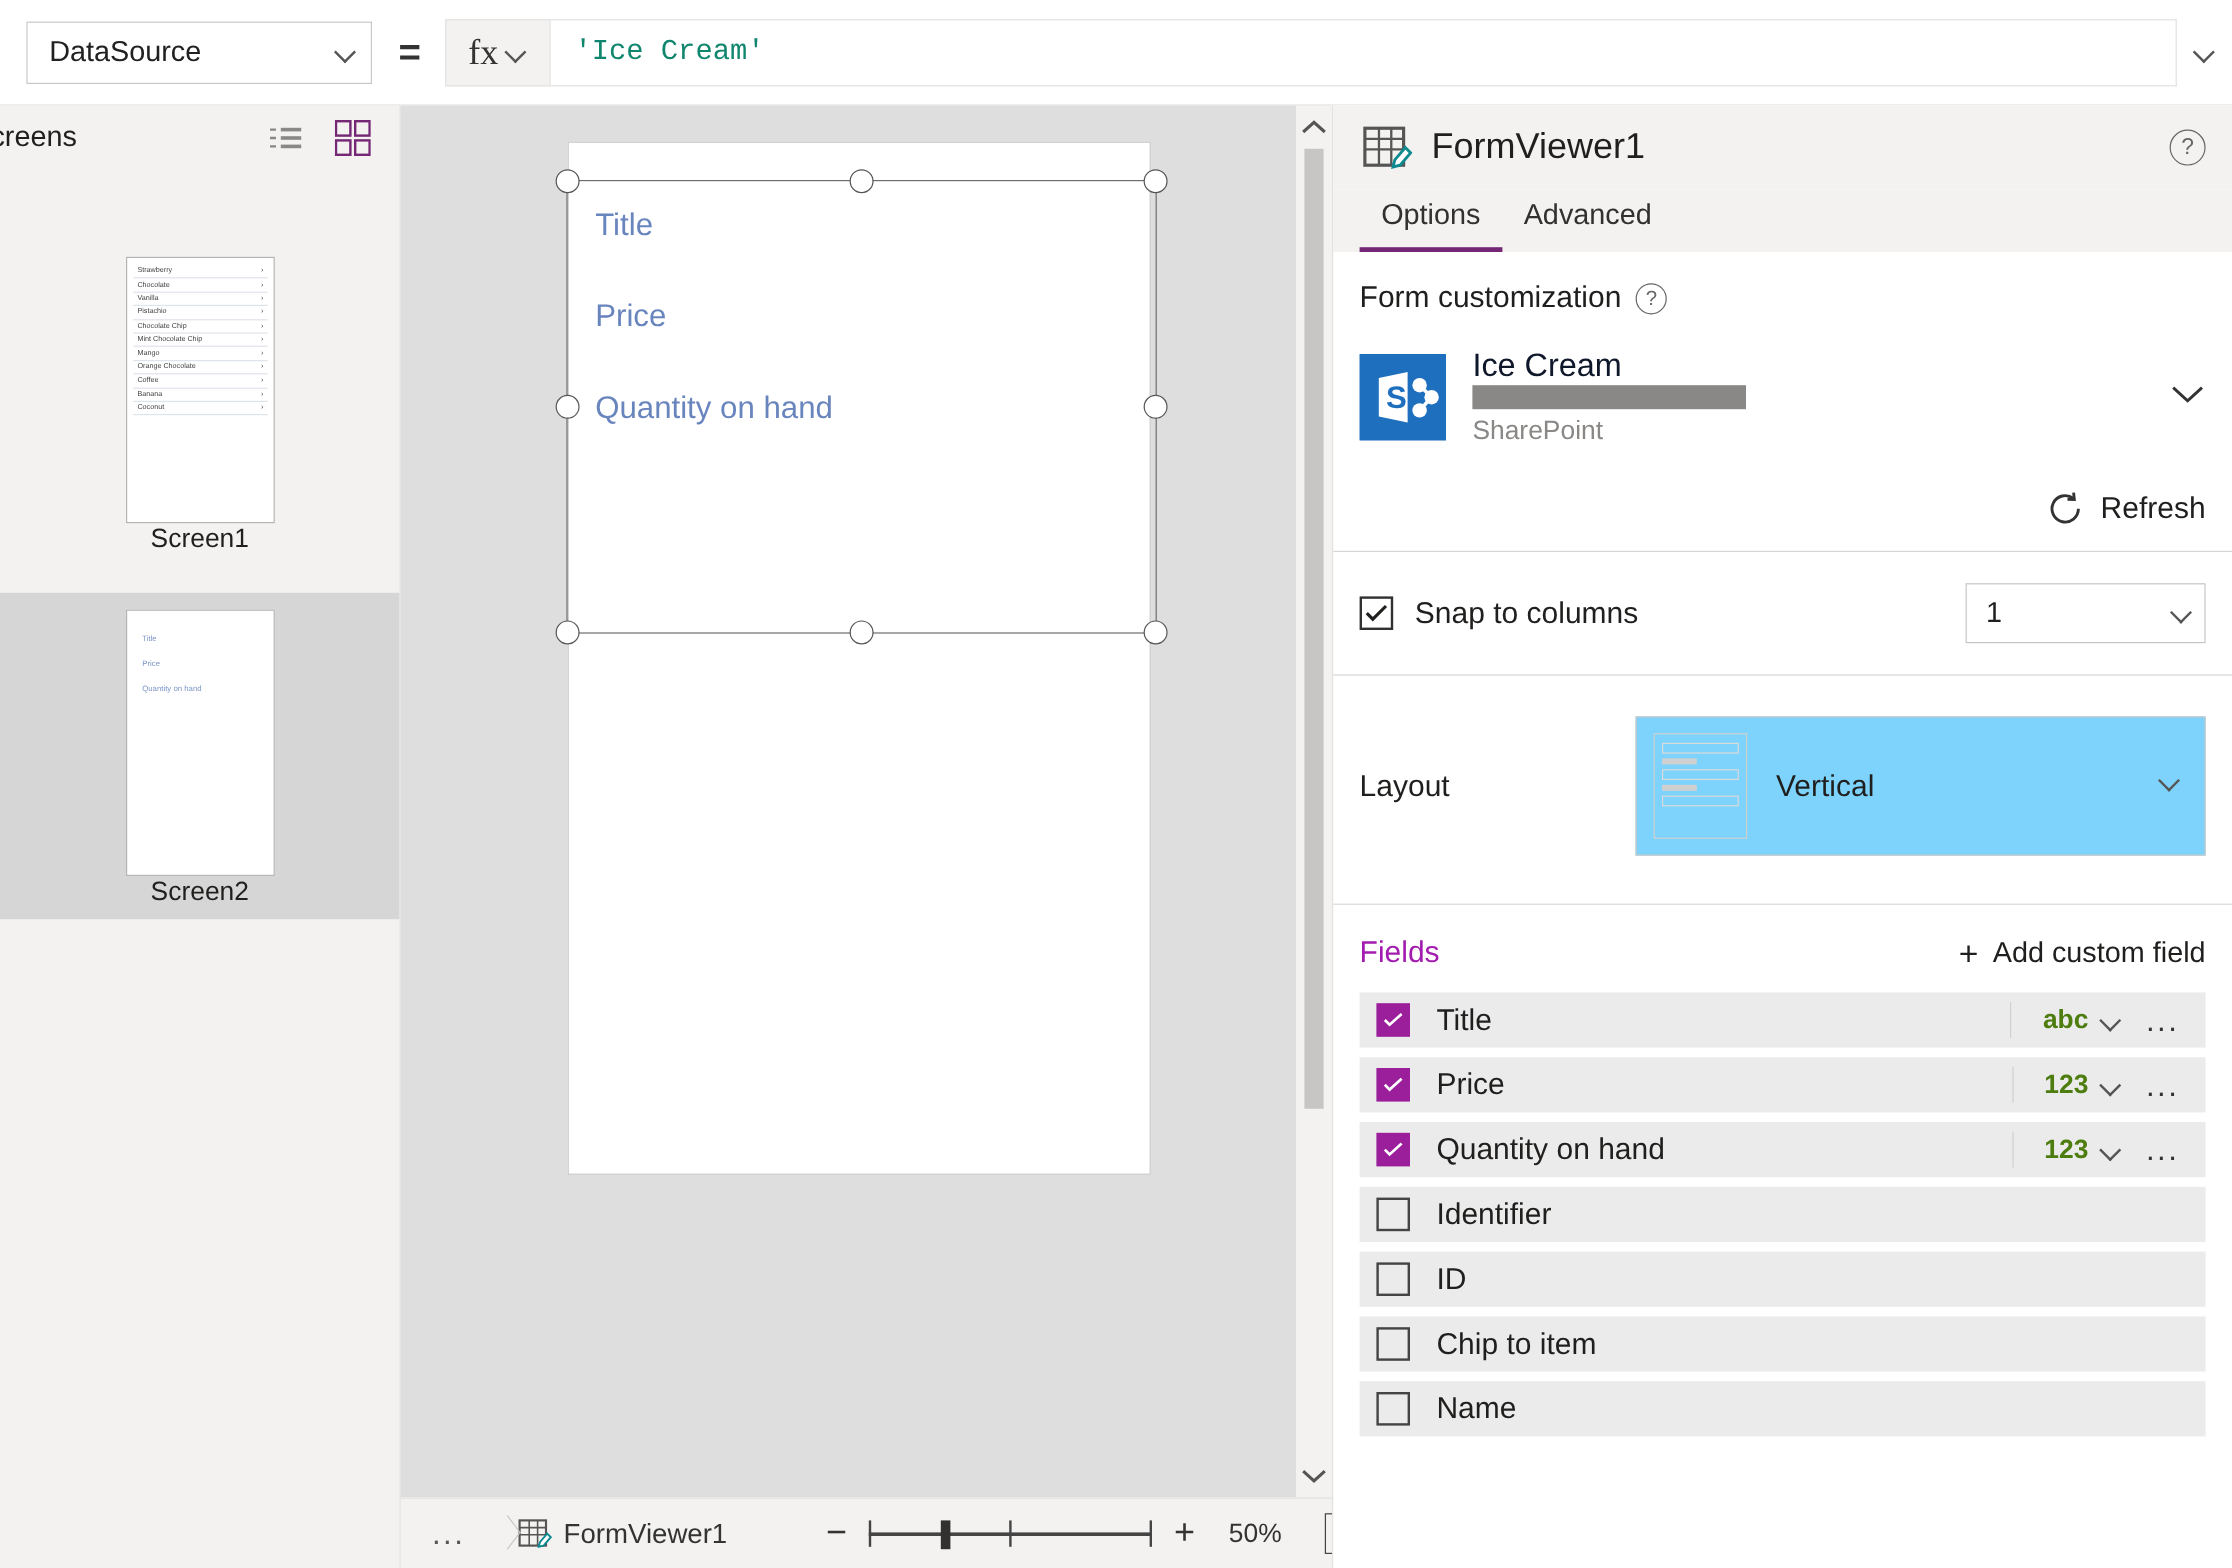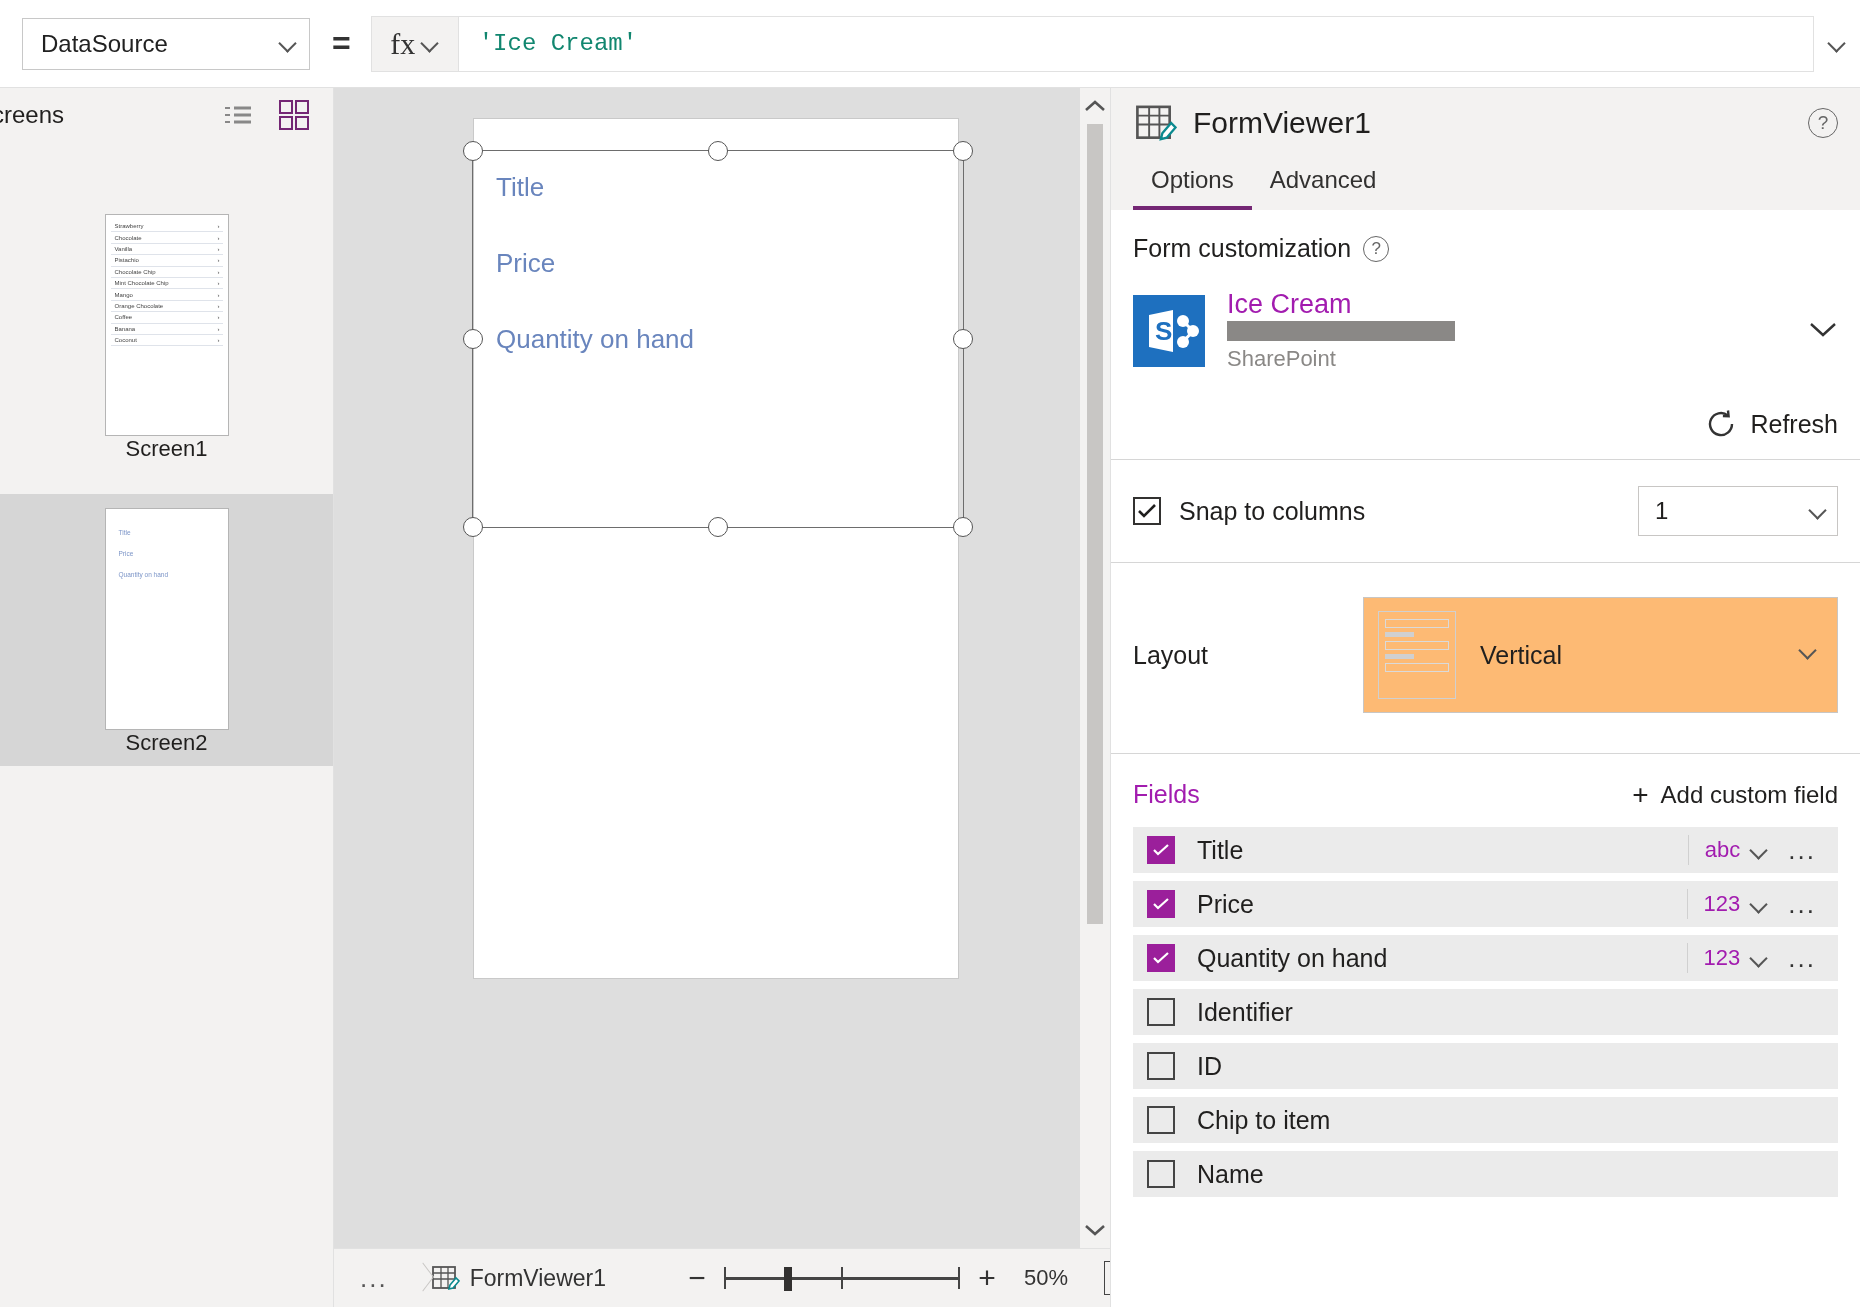--- a/index.html
+++ b/index.html
@@ -156,21 +156,21 @@
     padding: 0 18px 12px 18px; font-size: 24px; color: #323130;
     border-bottom: 4px solid transparent;
   }
   .rp-tab.active { border-bottom-color: #742774; }
   .rp-section { padding: 24px 22px 20px 22px; border-bottom: 1px solid #d6d6d6; }
   .sec-title { font-size: 25px; color: #201f1e; display: flex; align-items: center; gap: 12px; }
 
   .ds-card { display: flex; align-items: center; gap: 22px; margin-top: 26px; }
   .sp-icon { width: 72px; height: 72px; background: #1e70bf; position: relative; flex: none; }
   .ds-meta { flex: 1; min-width: 0; }
-  .ds-name { font-size: 27px; color: #a21caf; }
+  .ds-name { font-size: 27px; color: #0f172a; }
   .ds-acct { font-size: 22px; color: #8a8886; position: relative; display: inline-block; }
   .ds-acct .redact {
     position: absolute; left: 0; top: 1px; right: -6px; height: 20px; background: #8a8886;
   }
   .ds-type { font-size: 22px; color: #8a8886; }
   .ds-chev { width: 30px; flex: none; }
   .refresh-row { display: flex; align-items: center; justify-content: flex-end; gap: 12px; margin-top: 37px; }
   .refresh-label { font-size: 25px; color: #201f1e; }
 
   .snap-row { display: flex; align-items: center; padding: 26px 22px; border-bottom: 1px solid #d6d6d6; }
@@ -181,21 +181,21 @@
   .snap-label { font-size: 25px; color: #201f1e; margin-left: 18px; flex: 1; }
   .snap-select {
     width: 200px; height: 50px; border: 1px solid #c8c6c4; background: #fff;
     display: flex; align-items: center; padding: 0 10px 0 16px; font-size: 24px; color: #201f1e;
   }
   .snap-select .v { flex: 1; }
 
   .layout-row { display: flex; align-items: center; padding: 34px 22px 40px 22px; border-bottom: 1px solid #d6d6d6; }
   .layout-label { font-size: 25px; color: #201f1e; width: 230px; }
   .layout-select {
-    flex: 1; height: 116px; border: 1px solid #c8c6c4; background: #fdba74;
+    flex: 1; height: 116px; border: 1px solid #c8c6c4; background: #7dd3fc;
     display: flex; align-items: center; padding: 0 12px 0 14px; gap: 24px;
   }
   .layout-thumb { width: 78px; height: 88px; border: 1px solid #d0d0d0; padding: 7px 6px; flex: none; }
   .lt-line { height: 9px; border: 1px solid #dadada; margin-bottom: 4px; }
   .lt-cap { height: 5px; width: 46%; background: #d0d0d0; margin-bottom: 4px; }
   .layout-value { flex: 1; font-size: 25px; color: #201f1e; }
 
   .fields-head { display: flex; align-items: center; padding: 26px 22px 18px 22px; }
   .fields-title { font-size: 25px; color: #a21caf; flex: 1; }
   .add-field { display: flex; align-items: center; gap: 12px; font-size: 24px; color: #201f1e; }
@@ -206,22 +206,22 @@
     background: #ebebeb; padding: 0 8px 0 14px;
   }
   .fr-cb {
     width: 28px; height: 28px; flex: none;
     display: flex; align-items: center; justify-content: center;
   }
   .fr-cb.on { background: #9b1f9b; }
   .fr-cb.off { border: 2px solid #444; background: transparent; }
   .fr-label { flex: 1; font-size: 25px; color: #201f1e; margin-left: 22px; }
   .fr-type {
-    display: flex; align-items: center; gap: 10px; font-size: 22px; color: #a21caf;
-    font-weight: 400; padding-left: 16px; border-left: 1px solid #d0d0d0; height: 30px;
+    display: flex; align-items: center; gap: 10px; font-size: 22px; color: #4d7c0f;
+    font-weight: 700; padding-left: 26px; border-left: 1px solid #d0d0d0; height: 30px;
   }
   .fr-dots { font-size: 26px; color: #333; letter-spacing: 2px; padding: 0 14px 0 22px; }
 </style>
 </head>
 <body>
 
 <div class="app">
 
   <div class="formula-bar">
     <div class="prop-select">

